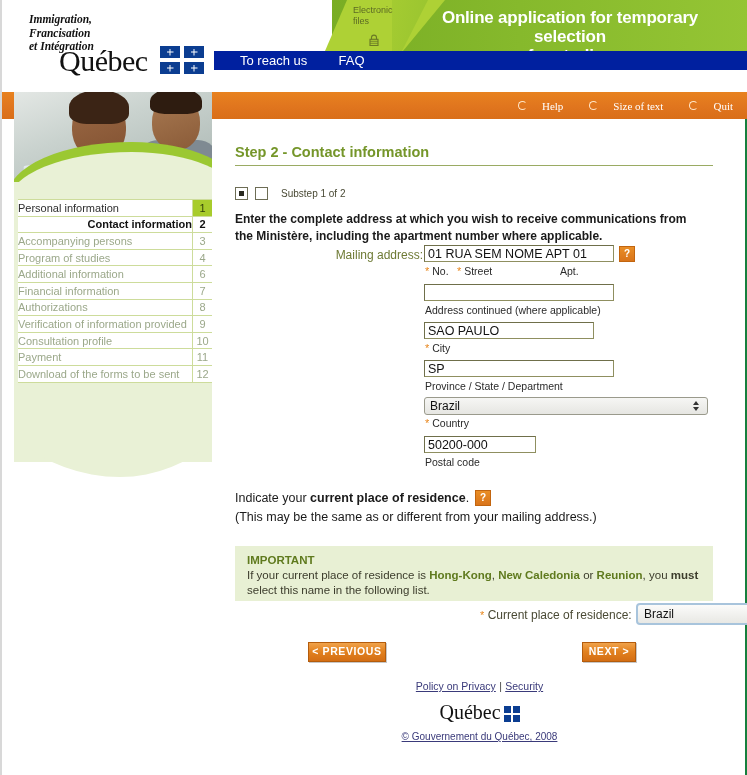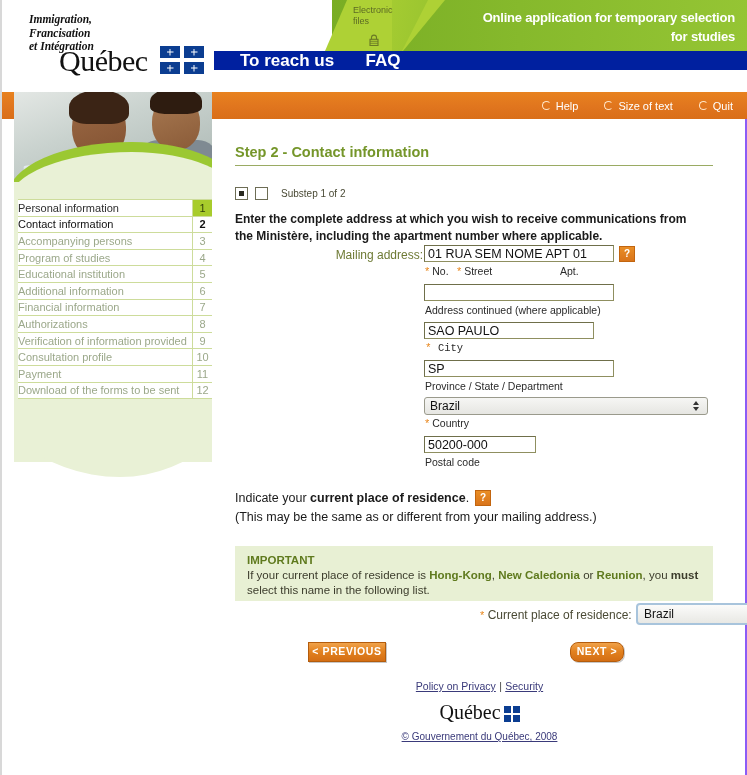--- a/index.html
+++ b/index.html
@@ -60,23 +60,23 @@
   }
   .lock-icon {
     position: absolute;
     left: 367px; top: 34px;
     width: 10px; height: 12px;
   }
   .hdr-title {
     position: absolute;
     right: 12px; top: 8px;
     width: 330px;
-    text-align: right;
+    text-align: center;
     color: #ffffff;
-    font-size: 13px;
+    font-size: 17px;
     font-weight: bold;
     line-height: 19px;
     letter-spacing: -0.2px;
   }
   .ministry-name {
     position: absolute;
     left: 27px; top: 13px;
     font-family: "Liberation Serif", serif;
     font-style: italic;
     font-weight: bold;
@@ -118,22 +118,22 @@
   .navbar {
     position: absolute;
     left: 212px; top: 51px;
     width: 535px; height: 19px;
     background: #00209f;
     color: #ffffff;
   }
   .navbar a {
     color: #ffffff;
     text-decoration: none;
-    font-size: 17px;
-    font-weight: bold;
+    font-size: 13px;
+    font-weight: normal;
     line-height: 19px;
     display: inline-block;
   }
   .nav-reach { margin-left: 26px; }
   .nav-faq { margin-left: 28px; }
   .doc-ref {
     position: absolute;
     right: 14px; top: 90px;
     font-size: 11px;
     color: #5b5b4a;
@@ -151,24 +151,25 @@
     position: absolute;
     right: 14px; top: 0;
     height: 27px;
     display: flex;
     align-items: center;
     gap: 26px;
   }
   .tb-item {
     display: flex;
     align-items: center;
-    gap: 5px;
+    gap: 15px;
     color: #ffffff;
     font-size: 11px;
     text-decoration: none;
+    font-family: Liberation Serif, serif;
   }
   .tb-dot {
     width: 7px; height: 7px;
     border: 1px solid #ffe6c8;
     border-radius: 50%;
     border-right-color: transparent;
     display: inline-block;
   }
 
   
@@ -298,33 +299,33 @@
     width: 19px;
     text-align: center;
     background: #ffffff;
     border-left: 1px solid #cddc9b;
     border-bottom: 1px solid #cddc9b;
     color: #9ba88a;
     font-size: 10.5px;
   }
   tr.done .step-label { color: #2e2e2e; font-weight: normal; }
   tr.done .step-num { background: #a8cc2c; color: #34420c; font-weight: normal; }
-  tr.active .step-label { color: #111111; font-weight: normal; }
+  tr.active .step-label { color: #111111; font-weight: bold; text-align: right; }
   tr.active .step-num { color: #111111; font-weight: bold; }
   .steps tr:first-child .step-label,
   .steps tr:first-child .step-num { border-top: 1px solid #cddc9b; }
 
   
   .main {
     position: absolute;
     left: 212px; top: 119px;
     width: 535px;
     height: 656px;
     background: #ffffff;
-    border-right: 2px solid #8b5cf6;
+    border-right: 2px solid #15803d;
     box-sizing: border-box;
   }
   .page-title {
     position: absolute;
     left: 23px; top: 25px;
     font-size: 14.5px;
     font-weight: bold;
     color: #75962a;
   }
   .title-rule {
@@ -516,21 +517,21 @@
     font-size: 10.5px;
     font-weight: bold;
     letter-spacing: 0.6px;
     text-align: center;
     line-height: 17px;
     cursor: pointer;
     box-shadow: 1px 1px 0 rgba(0,0,0,0.22);
     font-family: "Liberation Sans", sans-serif;
   }
   .btn-prev { left: 96px; top: 523px; width: 76px; }
-  .btn-next { left: 358px; top: 523px; width: 52px; border-radius: 8px; }
+  .btn-next { left: 370px; top: 523px; width: 52px; }
 
   
   .footer {
     position: absolute;
     left: 0; top: 560px;
     width: 535px;
     text-align: center;
   }
   .footer a {
     color: #3a3a7a;
@@ -664,24 +665,20 @@
         </tr>
         <tr>
           <td class="step-label">Accompanying persons</td>
           <td class="step-num">3</td>
         </tr>
         <tr>
           <td class="step-label">Program of studies</td>
           <td class="step-num">4</td>
         </tr>
         <tr>
-          <td class="step-label">Educational institution</td>
-          <td class="step-num">5</td>
-        </tr>
-        <tr>
           <td class="step-label">Additional information</td>
           <td class="step-num">6</td>
         </tr>
         <tr>
           <td class="step-label">Financial information</td>
           <td class="step-num">7</td>
         </tr>
         <tr>
           <td class="step-label">Authorizations</td>
           <td class="step-num">8</td>
@@ -736,21 +733,21 @@
         <div class="sub-label" style="left:348px; top:21px;">Apt.</div>
       </div>
 
       <div class="field-row">
         <input class="txt" type="text" style="left: 212px; top: 40px; width: 190px;" value="">
         <div class="sub-label" style="left:213px; top:60px;">Address continued (where applicable)</div>
       </div>
 
       <div class="field-row">
         <input class="txt" type="text" style="left: 212px; top: 78px; width: 170px;" value="SAO PAULO">
-        <div class="sub-label" style="left:213px; top:98px;font-family:Liberation Mono, monospace;">
+        <div class="sub-label" style="left:213px; top:98px;">
           <span class="req">*</span>
           <span>City</span>
         </div>
       </div>
 
       <div class="field-row">
         <input class="txt" type="text" style="left: 212px; top: 116px; width: 190px;" value="SP">
         <div class="sub-label" style="left:213px; top:136px;">Province / State / Department</div>
       </div>
 

